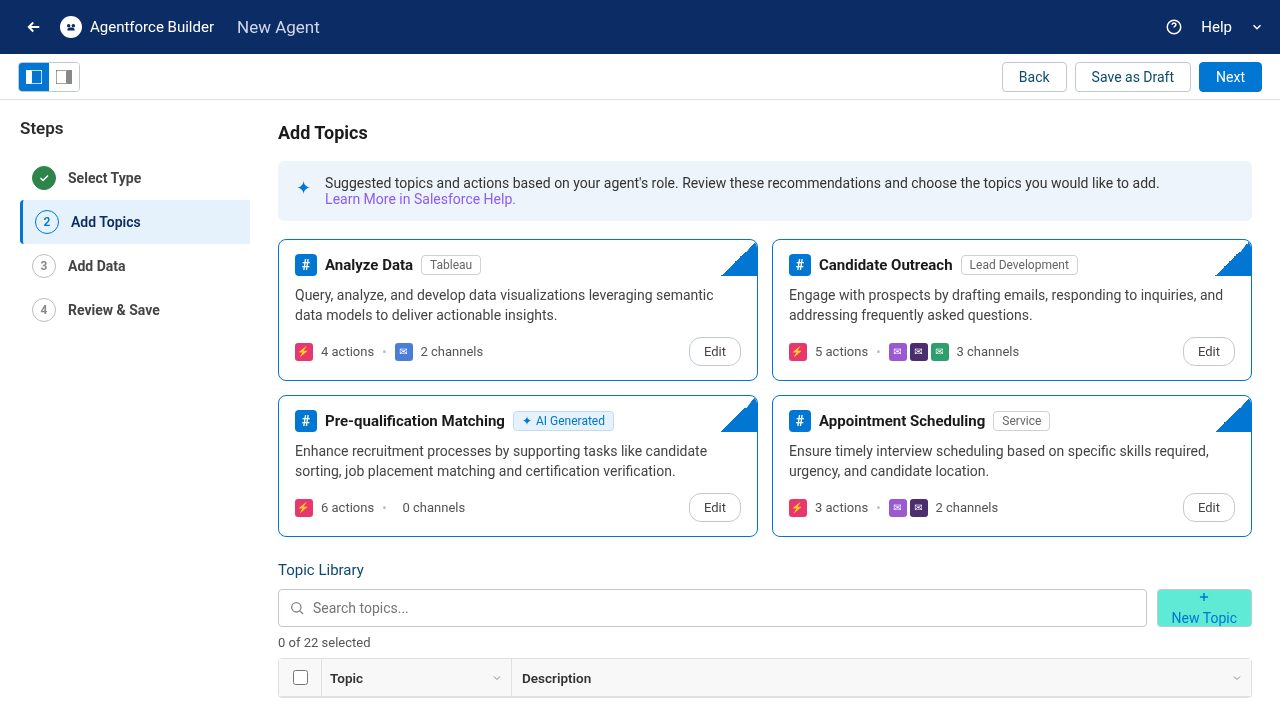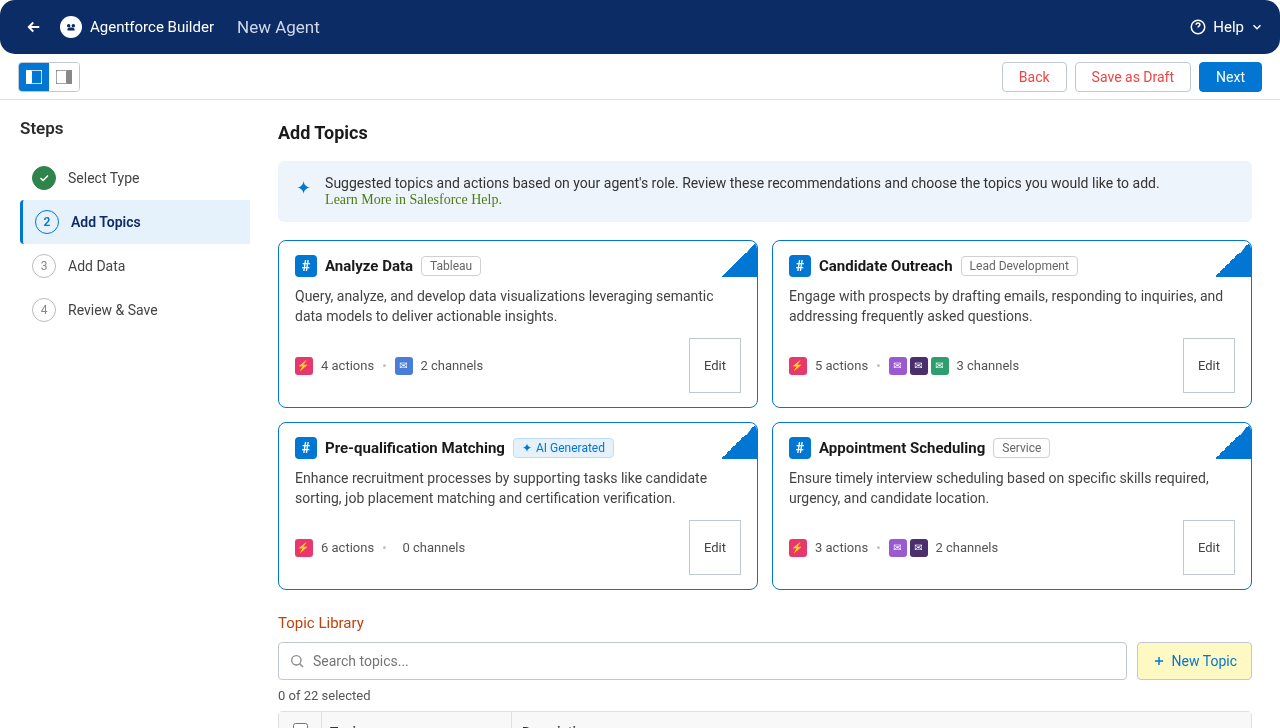--- a/index.html
+++ b/index.html
@@ -1,78 +1,78 @@
 <!DOCTYPE html>
 <html><head>
 <meta charset="utf-8">
 <style>
 * { box-sizing: border-box; margin: 0; padding: 0; font-family: -apple-system, BlinkMacSystemFont, "Segoe UI", Roboto, sans-serif; }
 body { width: 1280px; height: 728px; overflow: hidden; background: #fff; }
 
 
-.header { background: #0c2c66; height: 54px; display: flex; align-items: center; padding: 16px 16px; color: #fff; border-radius: 15px; }
+.header { background: #0c2c66; height: 54px; display: flex; align-items: center; padding: 16px 16px; color: #fff; }
 .back-arrow { width: 36px; height: 36px; display: flex; align-items: center; justify-content: center; cursor: pointer; border-radius: 4px; }
 .brand { display: flex; align-items: center; gap: 8px; margin-left: 8px; font-size: 15px; }
 .brand-icon { width: 22px; height: 22px; background: #fff; border-radius: 50%; display: flex; align-items: center; justify-content: center; color: #0c2c66; font-weight: bold; font-size: 13px; }
 .header-sub { margin-left: 23px; font-size: 17px; color: #d0d8e8; text-align: right; }
-.header-right { margin-left: auto; display: flex; align-items: center; gap: 6px; cursor: pointer; font-size: 15px; }
+.header-right { margin-left: auto; display: flex; align-items: center; gap: 18px; cursor: pointer; font-size: 15px; }
 
 
 .toolbar { height: 46px; border-bottom: 1px solid #e0e0e0; display: flex; align-items: center; padding: 0 18px; }
 .view-toggle { display: flex; border: 1px solid #c0c8d4; border-radius: 4px; overflow: hidden; }
 .view-btn { width: 30px; height: 28px; display: flex; align-items: center; justify-content: center; cursor: pointer; background: #fff; }
 .view-btn.active { background: #0176d3; color: #fff; }
 .toolbar-actions { margin-left: auto; display: flex; gap: 8px; }
-.btn { padding: 6px 16px; border-radius: 4px; border: 1px solid #c0c8d4; background: #fff; color: #ef4444; font-size: 14px; cursor: pointer; }
+.btn { padding: 6px 16px; border-radius: 4px; border: 1px solid #c0c8d4; background: #fff; color: #0c4a6e; font-size: 14px; cursor: pointer; }
 .btn.primary { background: #0176d3; color: #fff; border-color: #0176d3; }
 
 
 .body-area { display: flex; height: calc(728px - 100px); }
 .sidebar { width: 250px; padding: 18px 0 18px 20px; }
 .sidebar h3 { font-size: 17px; font-weight: 600; margin-bottom: 18px; color: #2b2b2b; }
-.step { display: flex; align-items: center; gap: 12px; padding: 10px 12px; font-size: 14px; color: #444; border-radius: 4px 0 0 4px; cursor: pointer; }
+.step { display: flex; align-items: center; gap: 12px; padding: 10px 12px; font-size: 14px; color: #444; border-radius: 4px 0 0 4px; cursor: pointer; font-weight: bold; }
 .step .num { width: 24px; height: 24px; border-radius: 50%; border: 1px solid #bbb; display: flex; align-items: center; justify-content: center; font-size: 12px; color: #888; }
 .step.done .num { background: #2e844a; border-color: #2e844a; color: #fff; }
 .step.active { background: #e6f2fb; border-left: 3px solid #0176d3; font-weight: 600; color: #0c2c66; }
 .step.active .num { border-color: #0176d3; color: #0176d3; }
 
 .main { flex: 1; padding: 22px 28px; overflow-y: auto; }
 .main h2 { font-size: 18px; font-weight: 700; margin-bottom: 18px; color: #1a1a1a; }
 
 .info-banner { background: #eef4fb; border-radius: 6px; padding: 14px 18px; display: flex; gap: 14px; margin-bottom: 18px; }
 .sparkle { color: #0176d3; font-size: 18px; margin-top: 2px; }
 .info-text { font-size: 14px; color: #333; }
-.info-text a { color: #4d7c0f; text-decoration: none; font-family: Liberation Serif, serif; }
+.info-text a { color: #8b5cf6; text-decoration: none; }
 
 .cards { display: grid; grid-template-columns: 1fr 1fr; gap: 14px; margin-bottom: 24px; }
 .card { border: 1.5px solid #0176d3; border-radius: 8px; padding: 14px 16px; position: relative; background: #fff; }
 .card-corner { position: absolute; top: 0; right: 0; width: 36px; height: 36px; background: linear-gradient(135deg, transparent 50%, #0176d3 50%); border-top-right-radius: 8px; }
 .card-corner::after { content: "✓"; position: absolute; top: 2px; right: 4px; color: #fff; font-size: 12px; font-weight: bold; }
 .card-head { display: flex; align-items: center; gap: 8px; margin-bottom: 10px; }
 .hash-icon { width: 22px; height: 22px; background: #0176d3; border-radius: 4px; color: #fff; display: flex; align-items: center; justify-content: center; font-size: 14px; font-weight: bold; }
 .card-title { font-size: 15px; font-weight: 700; color: #1a1a1a; }
 .tag { border: 1px solid #d0d0d0; border-radius: 4px; padding: 2px 8px; font-size: 12px; color: #666; }
 .tag.ai { background: #e6f2fb; border-color: #c0dcf0; color: #0176d3; display: flex; align-items: center; gap: 4px; }
 .card-desc { font-size: 14px; color: #444; margin-bottom: 12px; line-height: 1.4; }
 .card-foot { display: flex; align-items: center; gap: 8px; font-size: 13px; color: #555; }
 .bolt-icon { width: 18px; height: 18px; background: #e8376d; border-radius: 3px; color: #fff; display: flex; align-items: center; justify-content: center; font-size: 10px; }
 .chan-icons { display: flex; gap: 3px; }
 .chan-icon { width: 18px; height: 18px; border-radius: 3px; display: flex; align-items: center; justify-content: center; font-size: 10px; color: #fff; }
 .chan-blue { background: #4a7ed6; }
 .chan-purple { background: #9b59d0; }
 .chan-dark { background: #4a2e6e; }
 .chan-green { background: #2e9e6e; }
-.edit-btn { margin-left: auto; border: 1px solid #c0c8d4; background: #fff; border-radius: 0; padding: 19px 14px; font-size: 13px; color: #444; cursor: pointer; }
+.edit-btn { margin-left: auto; border: 1px solid #c0c8d4; background: #fff; border-radius: 12px; padding: 6px 14px; font-size: 13px; color: #444; cursor: pointer; }
 .dot { color: #bbb; }
 
-.lib-title { font-size: 15px; color: #c2410c; margin-bottom: 10px; }
+.lib-title { font-size: 15px; color: #0c4a6e; margin-bottom: 10px; }
 .lib-controls { display: flex; gap: 10px; margin-bottom: 8px; }
 .search-box { flex: 1; border: 1px solid #c0c8d4; border-radius: 4px; display: flex; align-items: center; padding: 16px 10px; height: 38px; }
 .search-box input { border: none; outline: none; flex: 1; font-size: 14px; margin-left: 8px; }
-.new-topic-btn { border: 1px solid #c0c8d4; border-radius: 4px; padding: 0 14px; height: 38px; display: flex; align-items: center; gap: 6px; color: #0176d3; font-size: 14px; cursor: pointer; background: #fef9c3; }
+.new-topic-btn { border: 1px solid #c0c8d4; border-radius: 4px; padding: 0 14px; height: 38px; display: flex; align-items: center; gap: 6px; color: #0176d3; font-size: 14px; cursor: pointer; background: #5eead4; flex-direction: column; }
 .sel-count { font-size: 13px; color: #555; margin-bottom: 8px; }
 
 .table { border: 1px solid #e0e0e0; border-radius: 4px; }
 .thead { display: flex; background: #f8f8f8; border-bottom: 1px solid #e0e0e0; height: 38px; align-items: center; font-size: 13.5px; font-weight: 600; color: #333; }
 .cell-check { width: 42px; display: flex; justify-content: center; }
 .cell-topic { width: 190px; padding-left: 8px; display: flex; align-items: center; gap: 4px; border-left: 1px solid #e0e0e0; height: 100%; position: relative; }
 .cell-desc { flex: 1; padding-left: 10px; border-left: 1px solid #e0e0e0; height: 100%; display: flex; align-items: center; position: relative; }
 .chev { position: absolute; right: 8px; color: #888; }
 .trow { display: flex; height: 38px; align-items: center; font-size: 13.5px; border-top: 1px solid #eee; }
 .trow .cell-topic { color: #0176d3; gap: 8px; border-left: none; }

